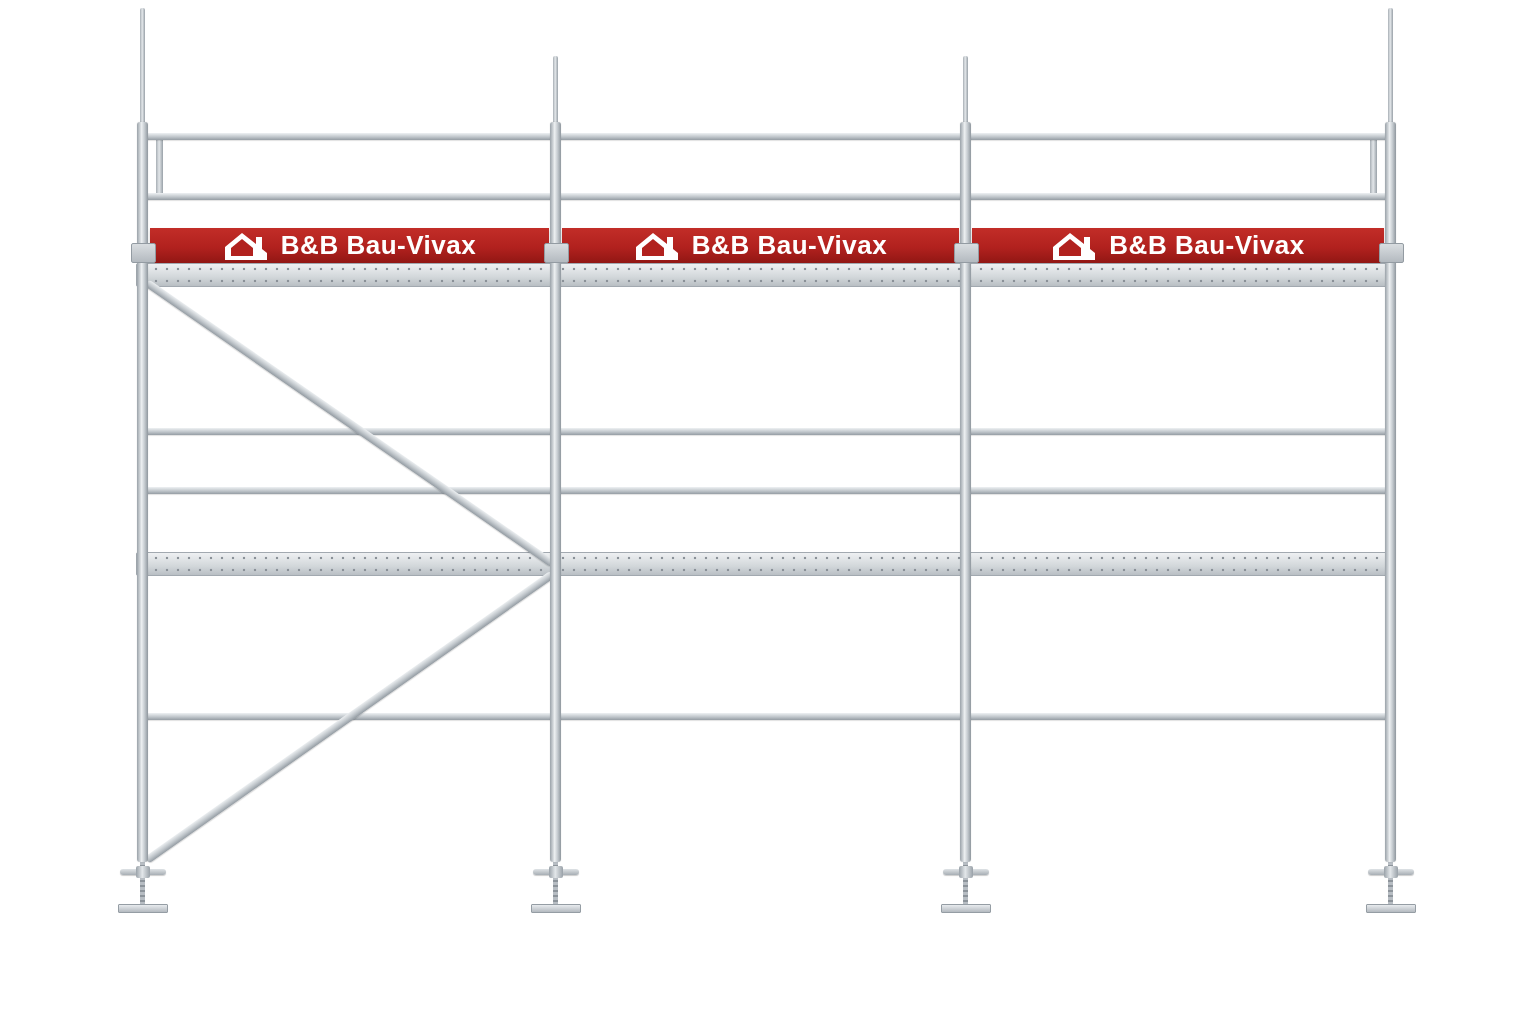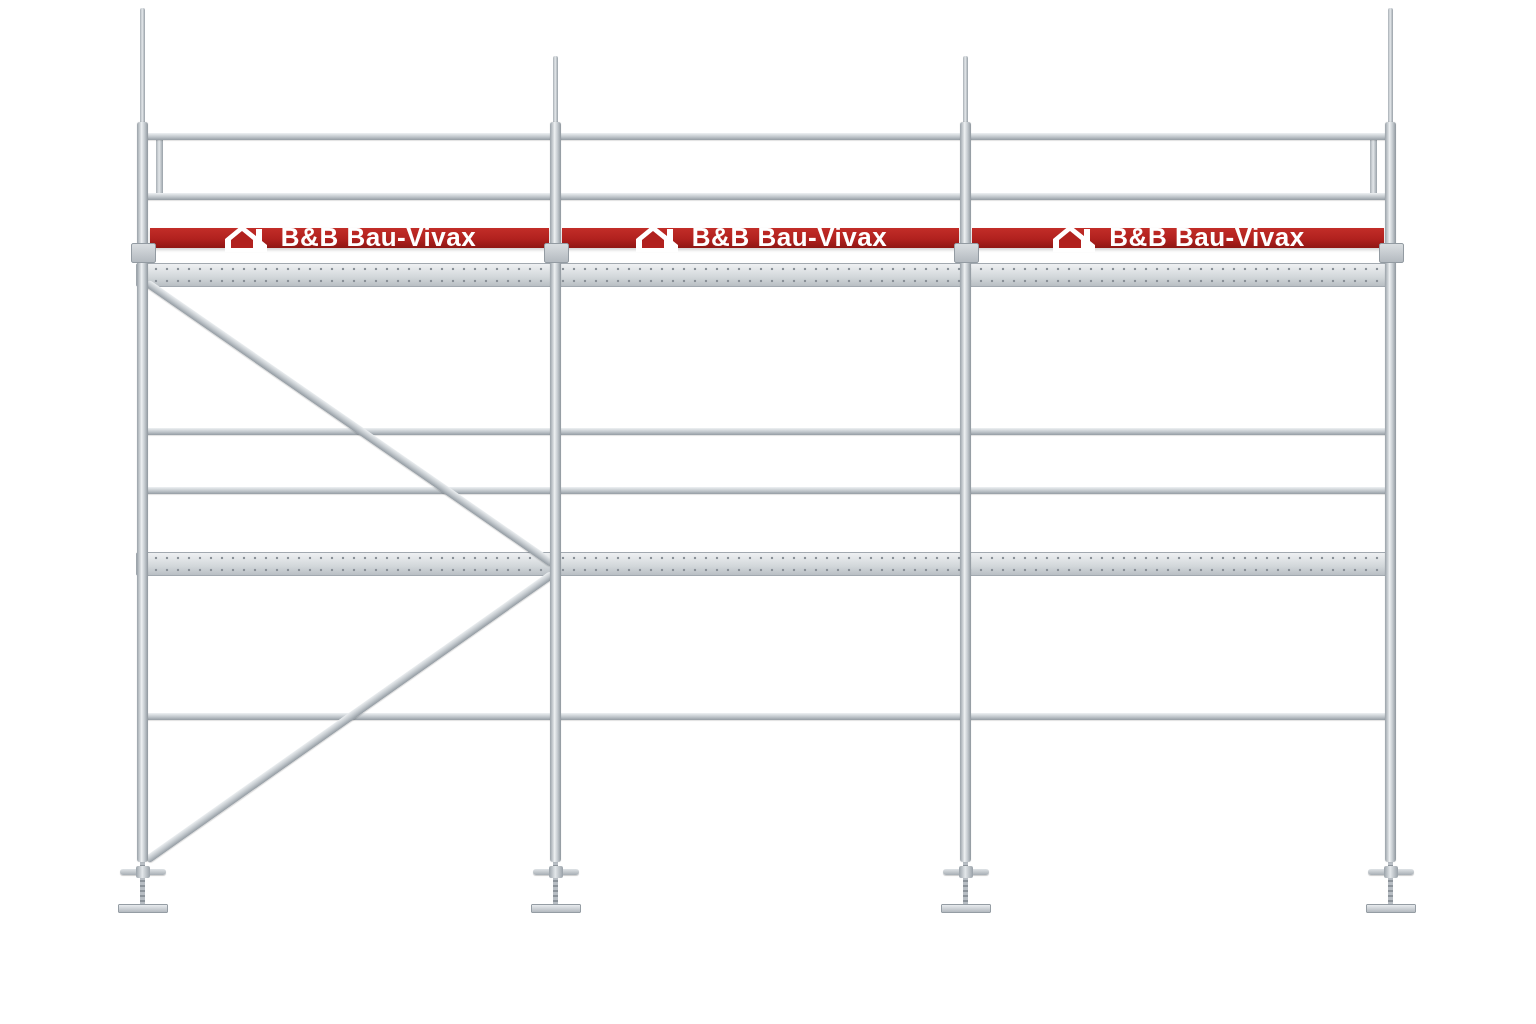--- a/index.html
+++ b/index.html
@@ -24,21 +24,21 @@
     background:linear-gradient(to bottom,#eef1f3,#c0c6cb 55%,#959da4);
     box-shadow:0 1px 1px rgba(0,0,0,.12);
   }
   
   .stub{
     position:absolute;width:7px;height:67px;border-radius:3px;z-index:4;
     background:linear-gradient(to right,#a7aeb4,#e3e7ea 45%,#99a1a8);
   }
   
   .banner{
-    position:absolute;top:228px;height:20px;z-index:2;
+    position:absolute;top:228px;height:36px;z-index:2;
     background:linear-gradient(180deg,var(--banner_red_light,#c22d28) 0%,var(--banner_red,#b1211e) 55%,var(--banner_red_dark,#8f1613) 100%);
     display:flex;align-items:center;justify-content:center;gap:12px;
     box-shadow:0 2px 3px rgba(0,0,0,.18);
   }
   .banner-text{
     color:var(--text_white,#ffffff);font-weight:bold;font-size:26px;letter-spacing:.5px;
     white-space:nowrap;transform:translateY(-1px);
   }
   .logo{flex:0 0 auto;}
   .logo .logo-inner{fill:var(--banner_red,#b1211e);}

